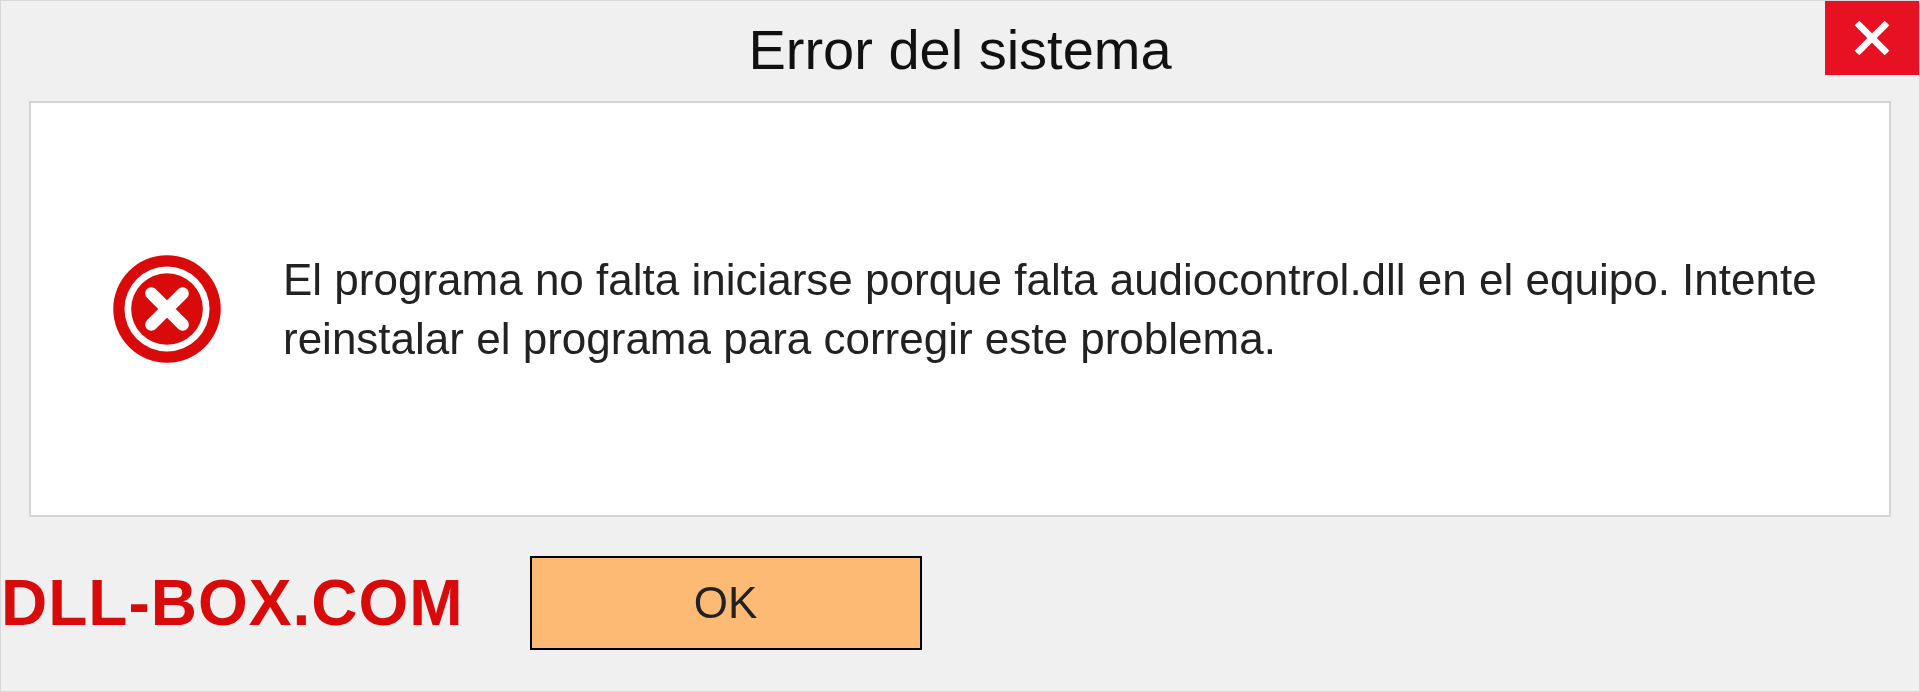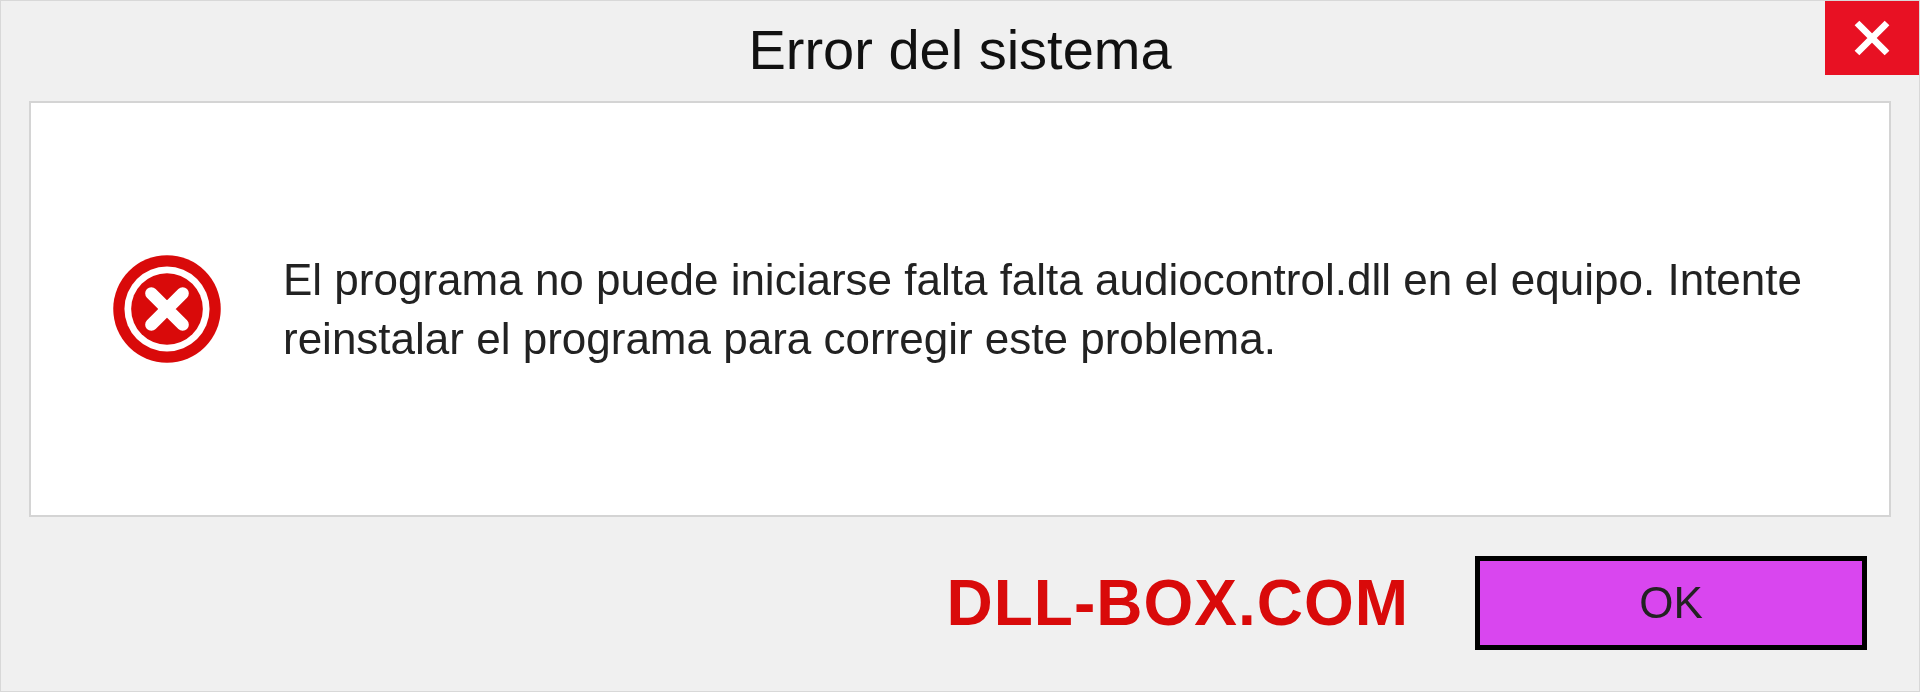--- a/index.html
+++ b/index.html
@@ -64,40 +64,39 @@
     .message {
       font-size: 44px;
       line-height: 1.35;
       color: #222;
       font-weight: 400;
     }
     .footer {
       position: absolute;
       bottom: 0;
       left: 0;
-      right: 8px;
+      right: 0;
       height: 156px;
       display: flex;
       align-items: center;
-      justify-content: flex-end;
       padding: 0 44px 20px 0;
     }
     .watermark {
       font-size: 64px;
       font-weight: 800;
       color: #d90a0a;
       letter-spacing: 1px;
       margin-right: 66px;
       font-family: Arial, sans-serif;
     }
     .ok-button {
       width: 392px;
       height: 94px;
-      border: 5px solid #000000;
-      background: #d946ef;
+      border: 2px solid #000000;
+      background: #fdba74;
       font-size: 44px;
       color: #222;
       cursor: pointer;
       font-family: inherit;
     }
   </style>
 </head>
 <body>
 
 <div class="titlebar">
@@ -111,19 +110,19 @@
 
 <div class="content-panel">
   <div class="error-icon">
     <svg viewBox="0 0 100 100">
       <circle cx="50" cy="50" r="48" fill="#d90a0a"></circle>
       <circle cx="50" cy="50" r="38" fill="#fff"></circle>
       <circle cx="50" cy="50" r="32" fill="#d90a0a"></circle>
       <path d="M36 36 L64 64 M64 36 L36 64" stroke="#fff" stroke-width="11" stroke-linecap="round" fill="none"></path>
     </svg>
   </div>
-  <div class="message">El programa no puede iniciarse falta falta audiocontrol.dll en el equipo. Intente reinstalar el programa para corregir este problema.</div>
+  <div class="message">El programa no falta iniciarse porque falta audiocontrol.dll en el equipo. Intente reinstalar el programa para corregir este problema.</div>
 </div>
 
 <div class="footer">
   <div class="watermark">DLL-BOX.COM</div>
   <button class="ok-button">OK</button>
 </div>
 
 </body></html>

